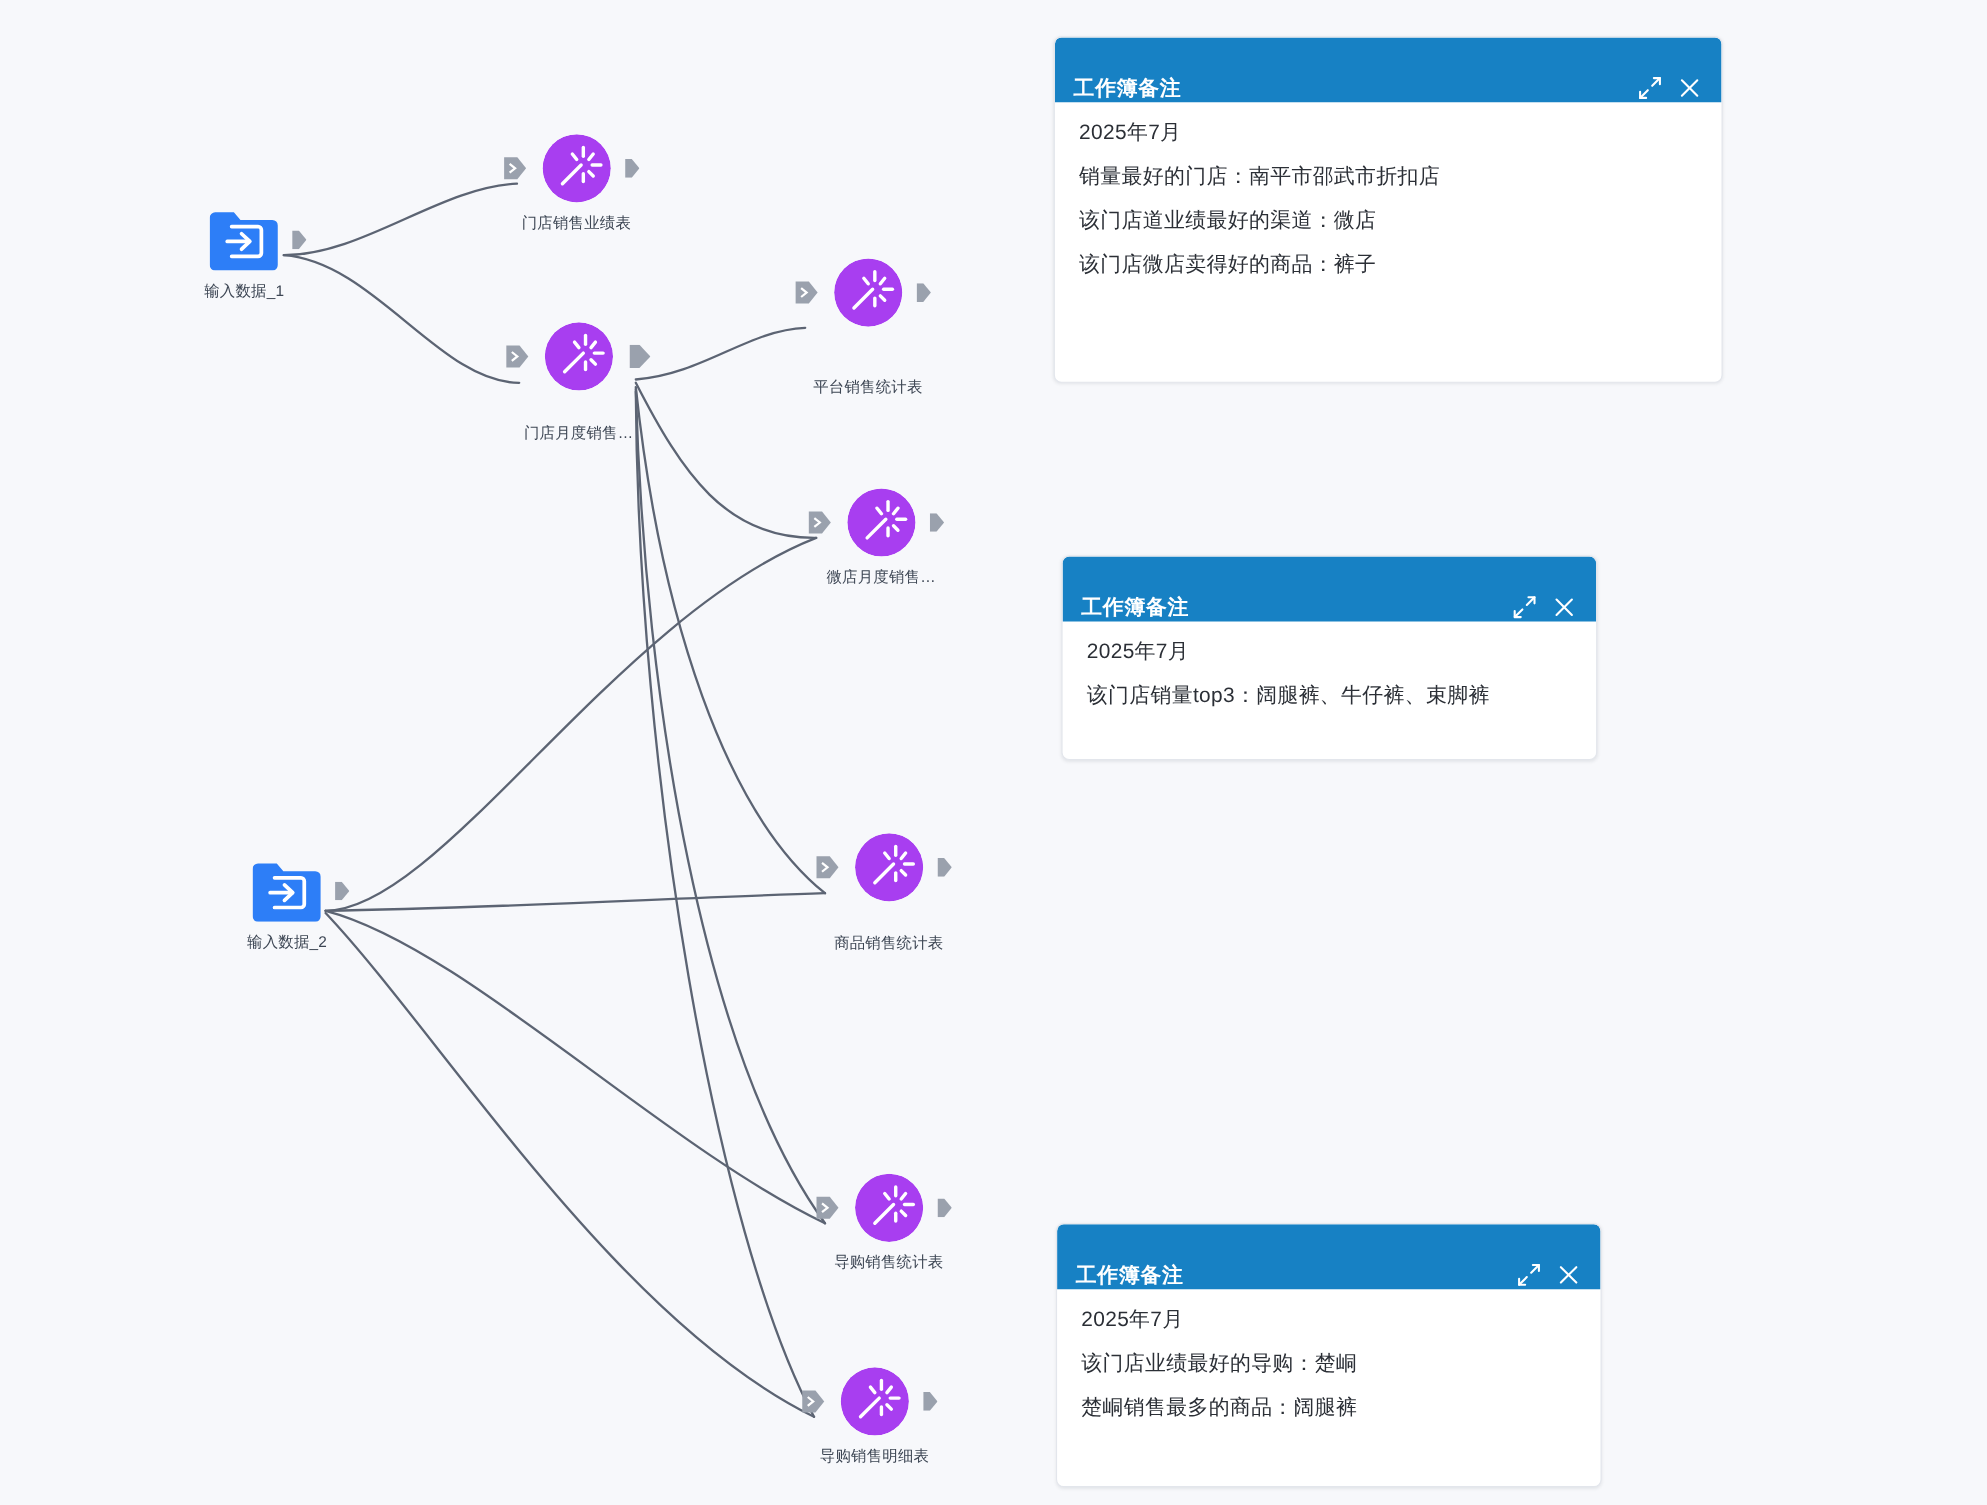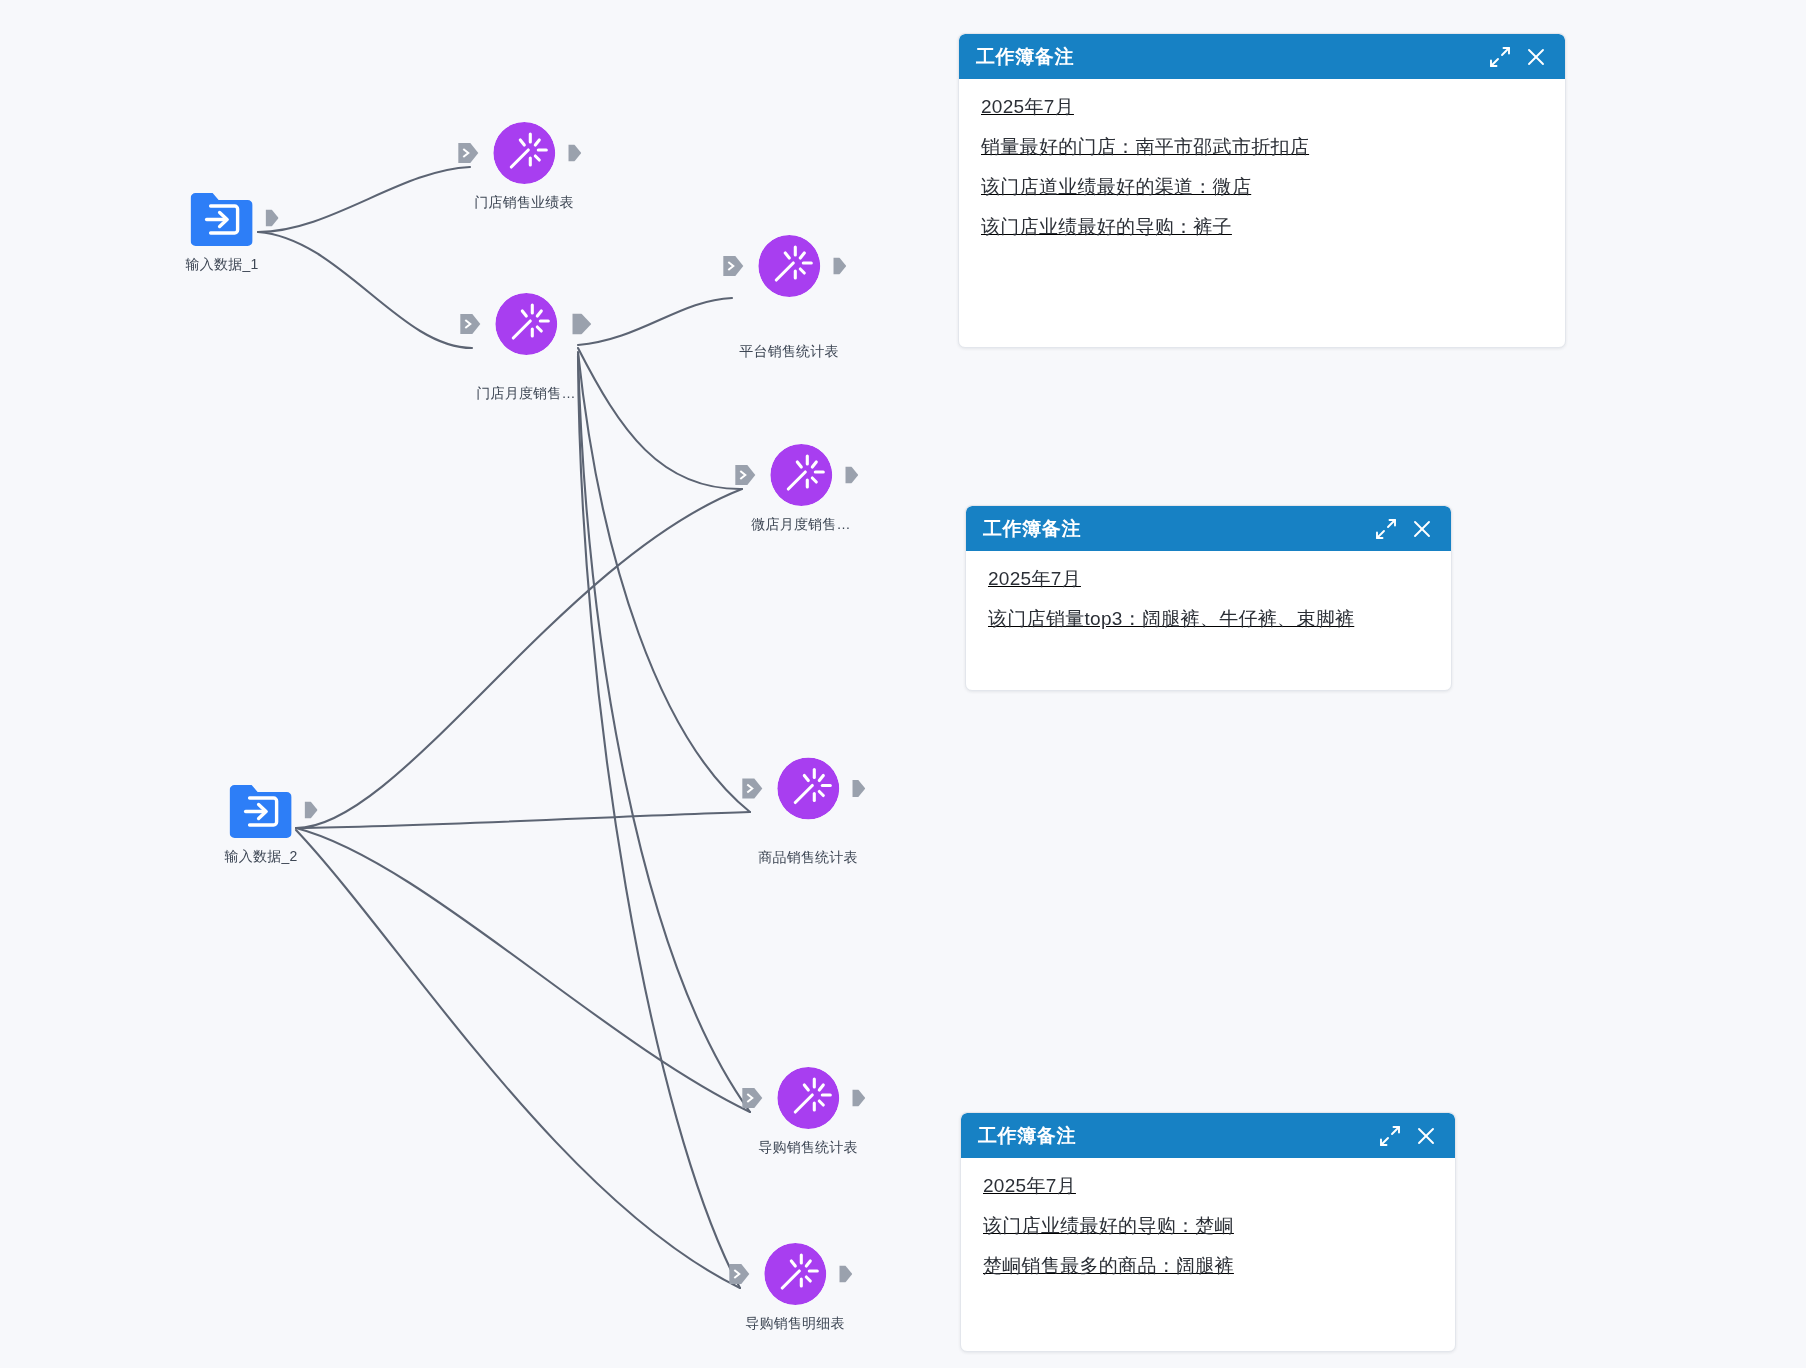--- a/index.html
+++ b/index.html
@@ -74,45 +74,44 @@
   
   .note-panel {
     position: absolute;
     background: #ffffff;
     border: 1px solid #e3e6ec;
     border-radius: 7px;
     box-shadow: 0 1px 3px rgba(30,40,60,.09);
     overflow: hidden;
   }
   .note-header {
-    height: 45px;
+    height: 59px;
     background: #1781c4;
     display: flex;
-    align-items: center;
+    align-items: flex-end;
     padding: 0 16px 0 17px;
     border-radius: 6px 6px 0 0;
   }
   .note-title {
     color: #ffffff;
     font-size: 19px;
     font-weight: bold;
     letter-spacing: .6px;
     flex: 1;
   }
   .hdr-btn {
     width: 26px; height: 26px;
     display: flex;
     align-items: center;
     justify-content: center;
     cursor: pointer;
   }
   .hdr-btn + .hdr-btn { margin-left: 10px; }
   .note-body {
     padding: 18px 36px 16px 22px;
-    text-decoration: underline;
   }
   .note-line {
     font-size: 19px;
     color: #2b2f36;
     line-height: 1.0;
     margin-bottom: 21px;
     white-space: nowrap;
     letter-spacing: .3px;
   }
   .note-line:last-child { margin-bottom: 0; }
@@ -368,21 +367,21 @@
             <line x1="4" y1="4" x2="18" y2="18"></line>
             <line x1="18" y1="4" x2="4" y2="18"></line>
           </g>
         </svg>
       </div>
     </div>
     <div class="note-body">
       <div class="note-line">2025年7月</div>
       <div class="note-line">销量最好的门店：南平市邵武市折扣店</div>
       <div class="note-line">该门店道业绩最好的渠道：微店</div>
-      <div class="note-line">该门店业绩最好的导购：裤子</div>
+      <div class="note-line">该门店微店卖得好的商品：裤子</div>
     </div>
   </div>
 
   <div class="note-panel" style="left:965px; top:505px; width:487px; height:186px;">
     <div class="note-header">
       <div class="note-title">工作簿备注</div>
       <div class="hdr-btn">
         <svg width="22" height="22" viewBox="0 0 22 22">
           <g stroke="#ffffff" stroke-width="1.9" stroke-linecap="round" stroke-linejoin="round" fill="none">
             <path d="M20,2 L13,9"></path>

